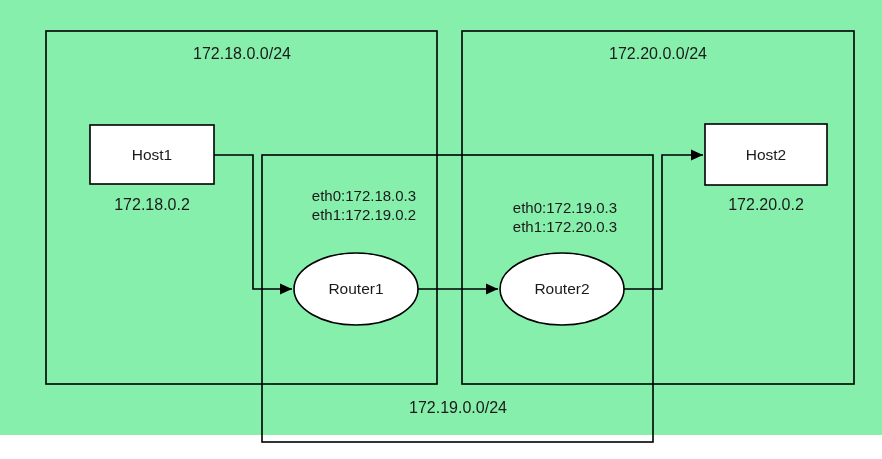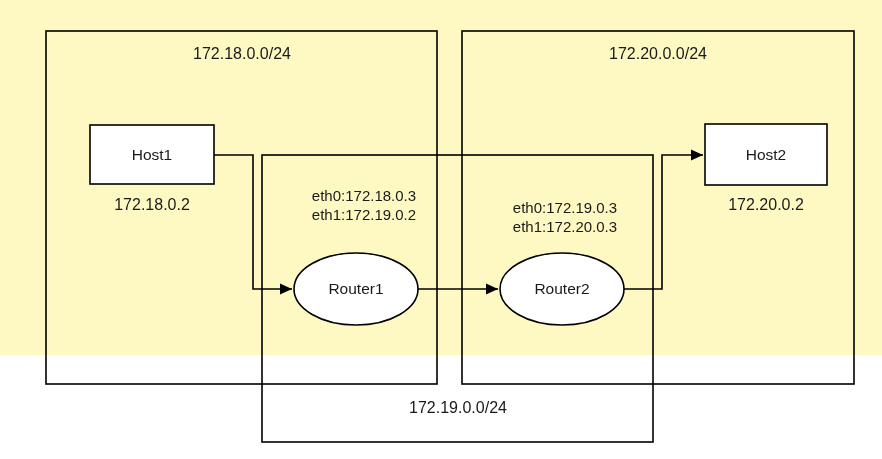--- a/index.html
+++ b/index.html
@@ -10,22 +10,22 @@
   }
   body {
     width: 882px;
     height: 459px;
     font-family: "Liberation Sans", sans-serif;
     overflow: hidden;
   }
   #diagram-root {
     position: relative;
     width: 882px;
-    height: 355px;
-    background: #fef9c3;
+    height: 435px;
+    background: #86efac;
   }
   svg#net-svg {
     display: block;
     width: 882px;
     height: 459px;
   }
   .subnet-box {
     fill: none;
     stroke: #000000;
     stroke-width: 1.6;

